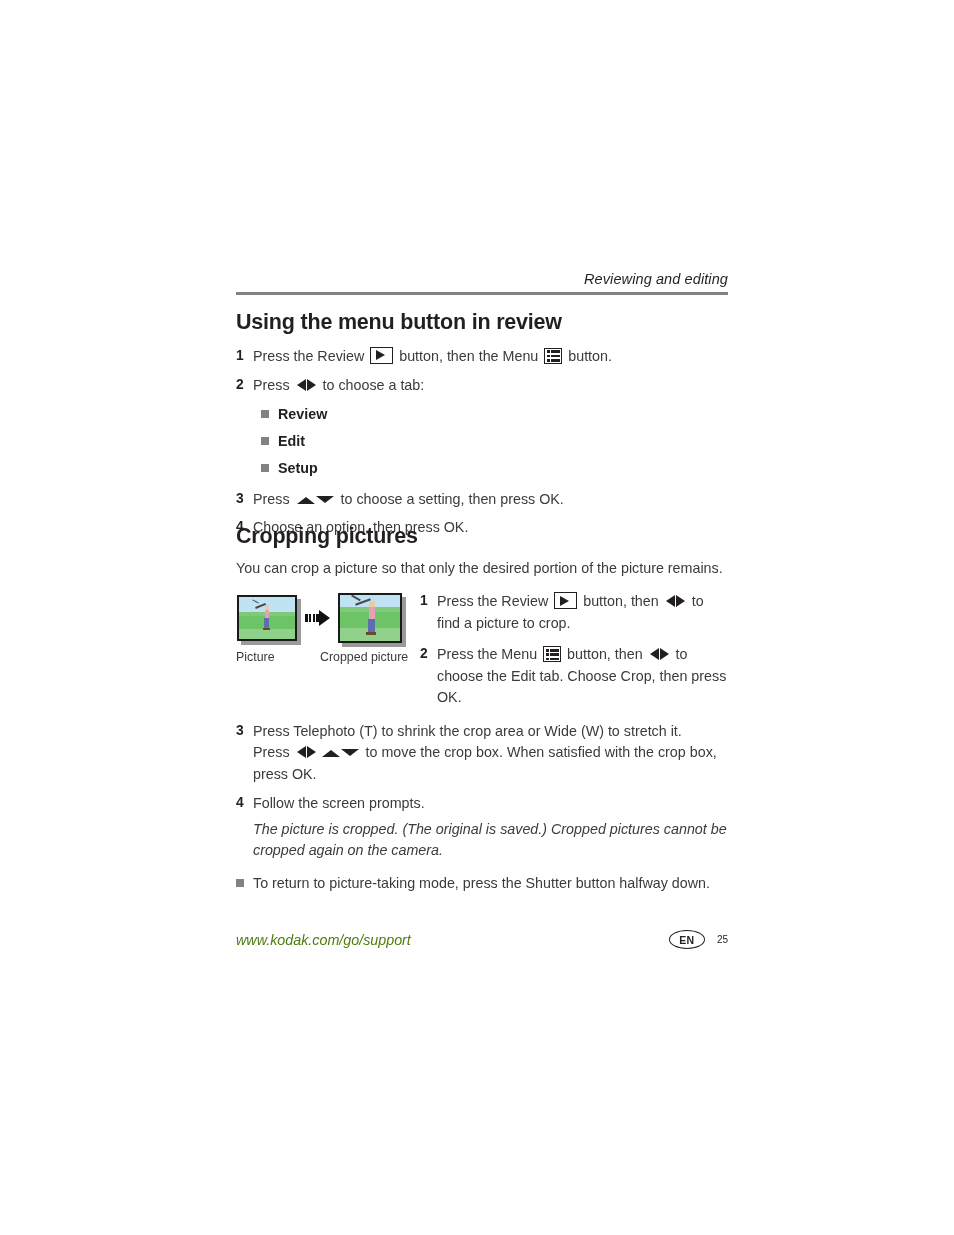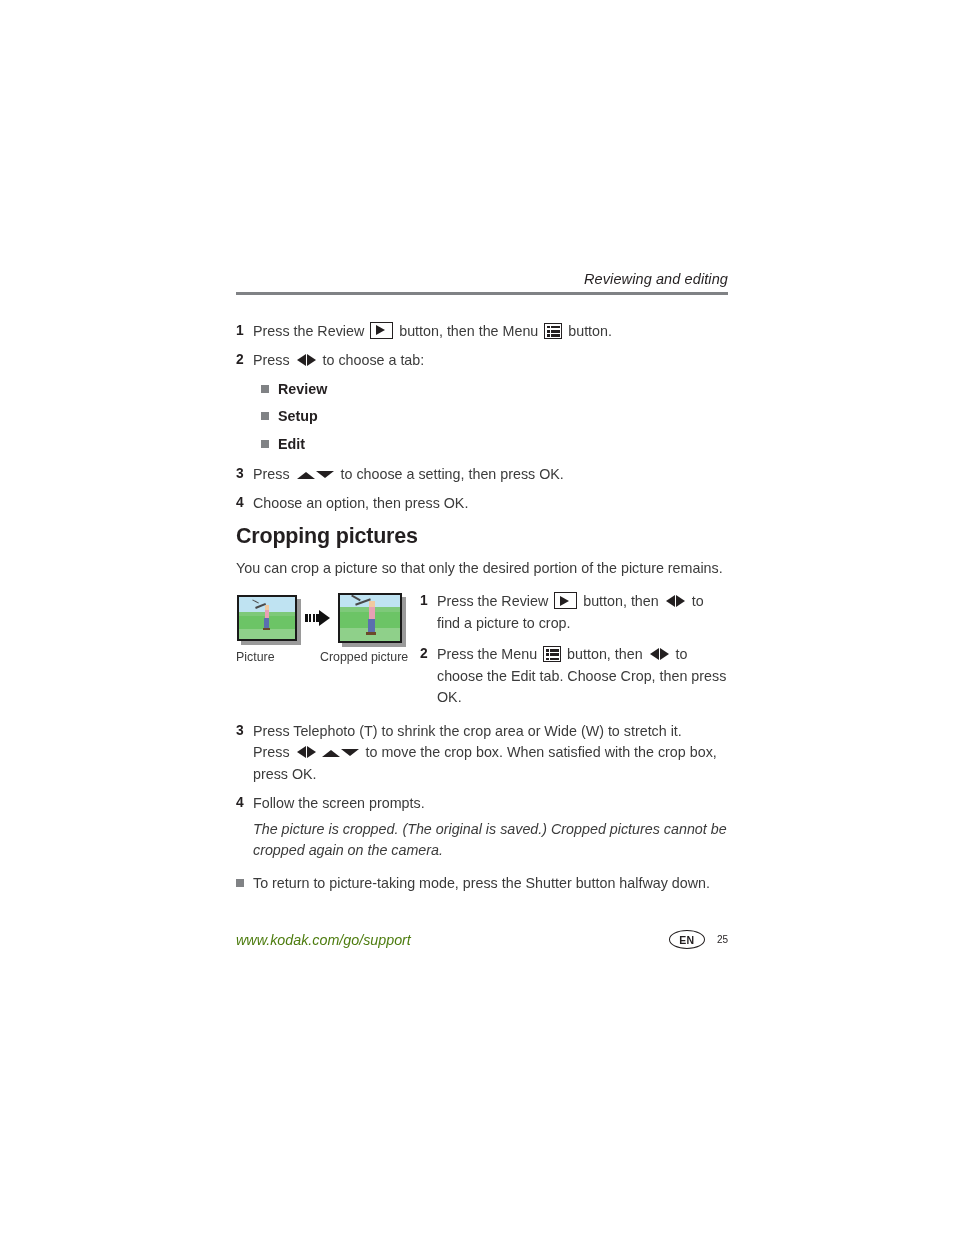--- a/index.html
+++ b/index.html
@@ -307,43 +307,44 @@
 
 <div class="page">
 
   <div class="header">
     <div class="header-title">Reviewing and editing</div>
     <div class="header-rule"></div>
   </div>
 
   <div style="position:absolute; top:310px; left:0; width:492px;">
 
+    <h1 class="sect">Using the menu button in review</h1>
 
     <div class="step" style="margin-top:11px;">
       <div class="step-num">1</div>
       <div class="step-body"><span>Press the Review </span><span class="icon-review icon-inline"></span><span> button, then the Menu </span><span class="icon-menu icon-inline"><i class="dot r1"></i><i class="bar r1"></i><i class="dot r2"></i><i class="bar r2"></i><i class="dot r3"></i><i class="bar r3"></i></span><span> button.</span></div>
     </div>
 
     <div class="step" style="margin-top:8px;">
       <div class="step-num">2</div>
       <div class="step-body"><span>Press </span><span class="lr-pair"><span class="tri tri-l"></span><span class="tri tri-r"></span></span><span> to choose a tab:</span></div>
     </div>
 
     <div style="margin-top:7px; margin-left:25px;text-align:center;">
       <div class="sqitem">
         <span class="sq"></span>
         <span class="sq-label">Review</span>
       </div>
       <div class="sqitem" style="margin-top:6px;">
         <span class="sq"></span>
-        <span class="sq-label">Setup</span>
+        <span class="sq-label">Edit</span>
       </div>
       <div class="sqitem" style="margin-top:6px;">
         <span class="sq"></span>
-        <span class="sq-label">Edit</span>
+        <span class="sq-label">Setup</span>
       </div>
     </div>
 
     <div class="step" style="margin-top:9px;">
       <div class="step-num">3</div>
       <div class="step-body"><span>Press </span><span class="ud-pair"><span class="tri tri-u"></span><span class="tri tri-d"></span></span><span> to choose a setting, then press OK.</span></div>
     </div>
 
     <div class="step" style="margin-top:7px;">
       <div class="step-num">4</div>

